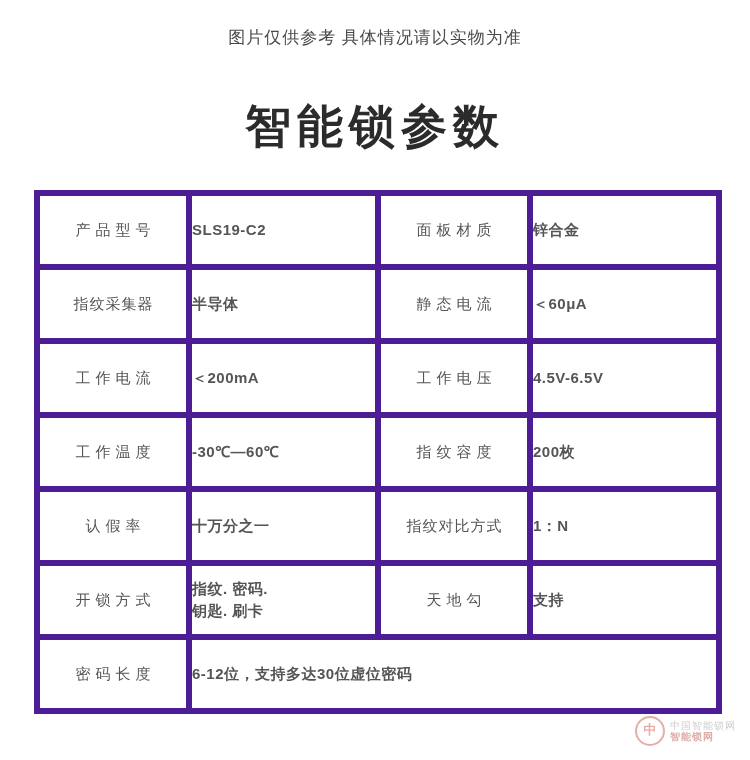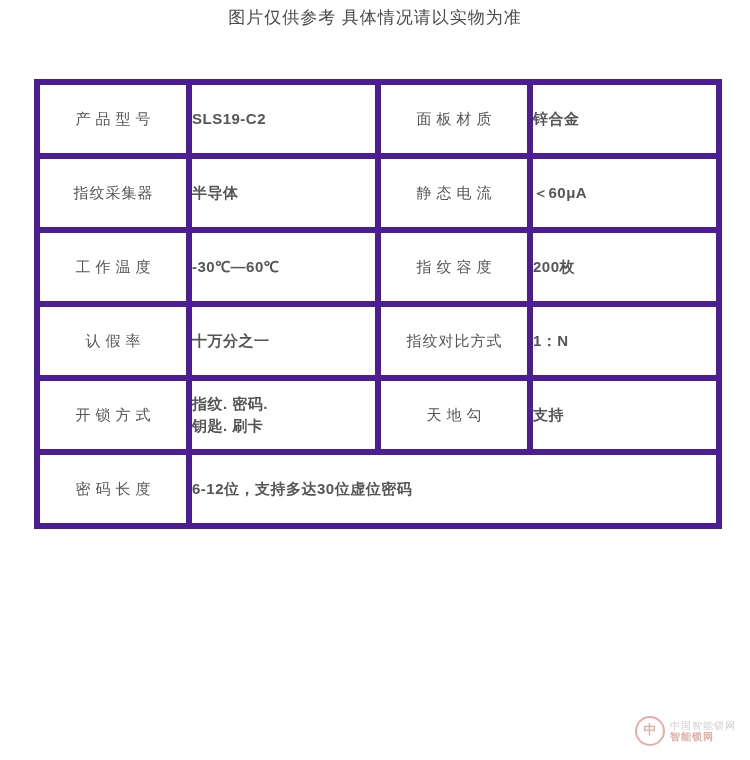--- a/index.html
+++ b/index.html
@@ -13,21 +13,21 @@
     font-family: "Liberation Sans", sans-serif;
     color: #333;
     position: relative;
     overflow: hidden;
   }
   .disclaimer {
     text-align: center;
     font-size: 17px;
     color: #4a4a4a;
     letter-spacing: 1px;
-    padding-top: 6px;
+    padding-top: 26px;
     font-family: "Liberation Sans", sans-serif;
   }
   .title-block {
     text-align: center;
     margin-top: 50px;
   }
   .main-title {
     font-size: 46px;
     font-weight: bold;
     color: #2b2b2b;
@@ -117,20 +117,21 @@
     font-weight: bold;
     letter-spacing: 1px;
   }
 </style>
 </head>
 <body>
 
 <div class="disclaimer">图片仅供参考  具体情况请以实物为准</div>
 
 <div class="title-block">
+  <div class="main-title">智能锁参数</div>
 </div>
 
 <div class="spec-table-wrap">
   <table class="spec-table">
     <colgroup>
       <col class="c1">
         <col class="c2">
         <col class="c3">
         <col class="c4">
     </colgroup>
@@ -139,20 +140,26 @@
         <td class="label">产品型号</td>
         <td class="value">SLS19-C2</td>
         <td class="label">面板材质</td>
         <td class="value">锌合金</td>
       </tr>
       <tr>
         <td class="label tight">指纹采集器</td>
         <td class="value">半导体</td>
         <td class="label">静态电流</td>
         <td class="value">＜60μA</td>
+      </tr>
+      <tr>
+        <td class="label">工作电流</td>
+        <td class="value">＜200mA</td>
+        <td class="label">工作电压</td>
+        <td class="value">4.5V-6.5V</td>
       </tr>
       <tr>
         <td class="label">工作温度</td>
         <td class="value">-30℃—60℃</td>
         <td class="label">指纹容度</td>
         <td class="value">200枚</td>
       </tr>
       <tr>
         <td class="label">认假率</td>
         <td class="value">十万分之一</td>

